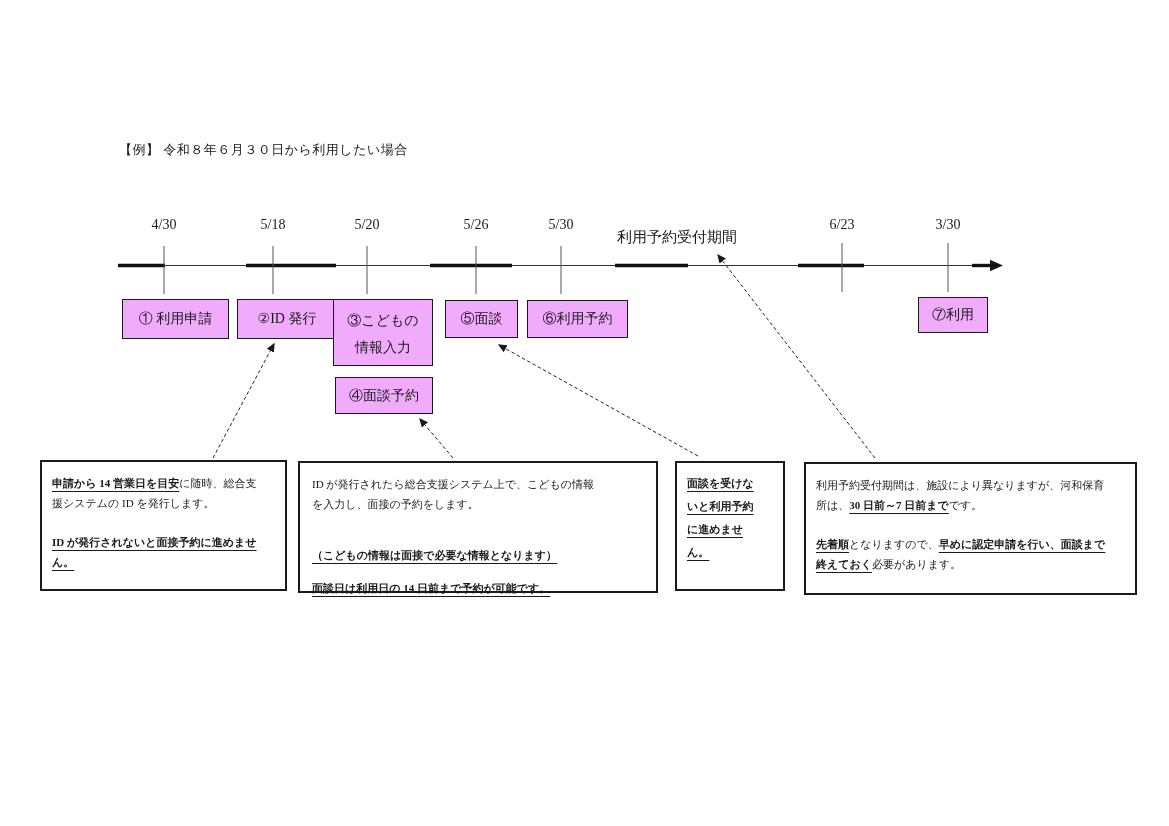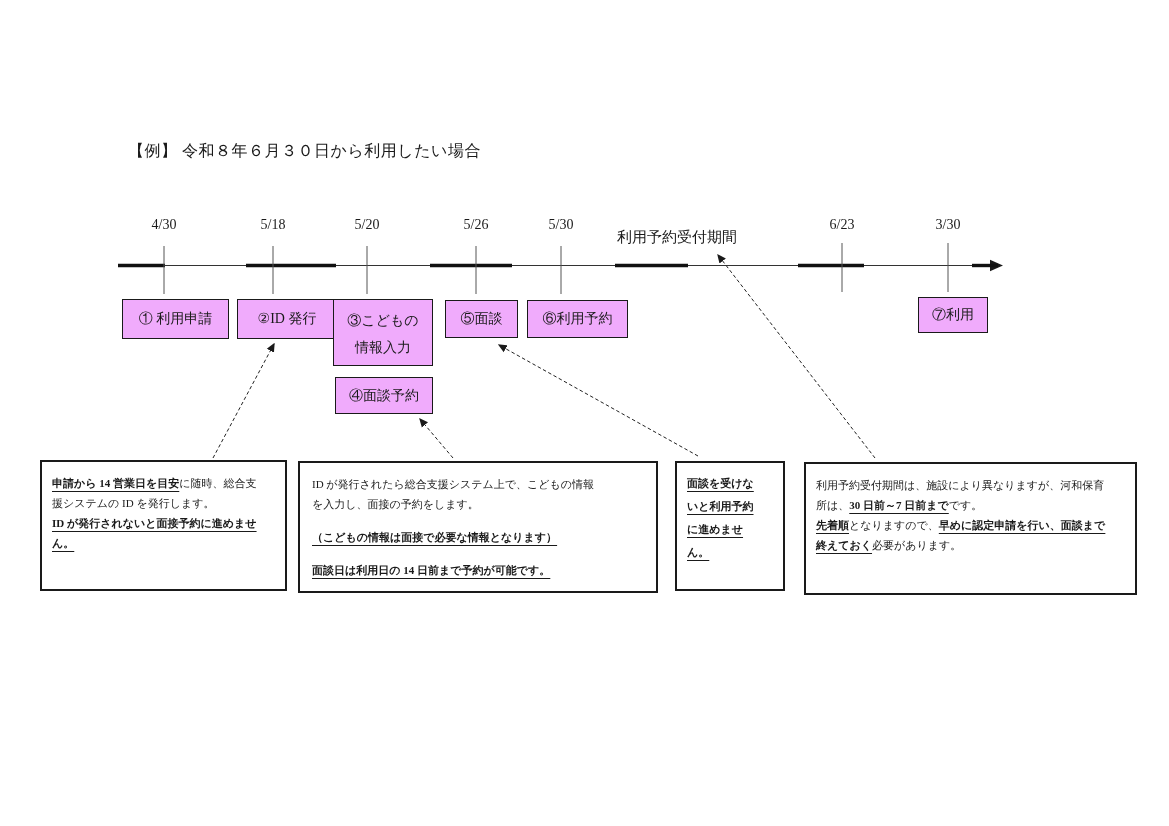--- a/index.html
+++ b/index.html
@@ -7,22 +7,22 @@
     position: relative;
     width: 1169px;
     height: 826px;
     background: #ffffff;
     font-family: "Liberation Serif", "DejaVu Serif", serif;
     color: #1a1a1a;
     overflow: hidden;
   }
   .abs { position: absolute; }
   .title {
-    left: 128px; top: 141px;
-    font-size: 16px;
+    left: 119px; top: 141px;
+    font-size: 13px;
     letter-spacing: 0.5px;
     white-space: nowrap;
   }
   .date-label {
     width: 56px;
     top: 217px;
     text-align: center;
     font-size: 14px;
     white-space: nowrap;
   }
@@ -49,21 +49,21 @@
     line-height: 27px;
   }
   .note-box {
     border: 2px solid #1a1a1a;
     box-sizing: border-box;
     background: #fff;
     font-size: 11px;
     line-height: 20px;
   }
   .note-box p { margin: 0; }
-  .note-box p + p { }
+  .note-box p + p { margin-top: 19px; }
   .bu {
     font-weight: bold;
     text-decoration: underline;
     text-decoration-thickness: 1px;
     text-underline-offset: 3.5px;
   }
   svg.overlay { position: absolute; left: 0; top: 0; }
 </style>
 </head>
 <body>
@@ -143,21 +143,21 @@
     <span>⑦利用</span>
   </div>
 
   <div class="abs note-box" style="left:40px; top:460px; width:247px; height:131px; padding:11px 21px 11px 10px">
     <p><span class="bu">申請から 14 営業日を目安</span><span>に随時、総合支援システムの ID を発行します。</span></p>
     <p><span class="bu">ID が発行されないと面接予約に進めません。</span></p>
   </div>
 
   <div class="abs note-box" style="left:298px; top:461px; width:360px; height:132px; padding:11px 52px 11px 12px">
     <p><span>ID が発行されたら総合支援システム上で、こどもの情報を入力し、面接の予約をします。</span></p>
-    <p style="margin-top:13px"><span class="bu">（こどもの情報は面接で必要な情報となります）</span></p>
+    <p style="margin-top:31px"><span class="bu">（こどもの情報は面接で必要な情報となります）</span></p>
     <p style="margin-top:13px"><span class="bu">面談日は利用日の 14 日前まで予約が可能です。</span></p>
   </div>
 
   <div class="abs note-box" style="left:675px; top:461px; width:110px; height:130px; padding:9px 22px 9px 10px; line-height:23px">
     <p><span class="bu">面談を受けないと利用予約に進めません。</span></p>
   </div>
 
   <div class="abs note-box" style="left:804px; top:462px; width:333px; height:133px; padding:11px 28px 11px 10px">
     <p><span>利用予約受付期間は、施設により異なりますが、河和保育所は、</span><span class="bu">30 日前～7 日前まで</span><span>です。</span></p>
     <p><span class="bu">先着順</span><span>となりますので、</span><span class="bu">早めに認定申請を行い、面談まで終えておく</span><span>必要があります。</span></p>

